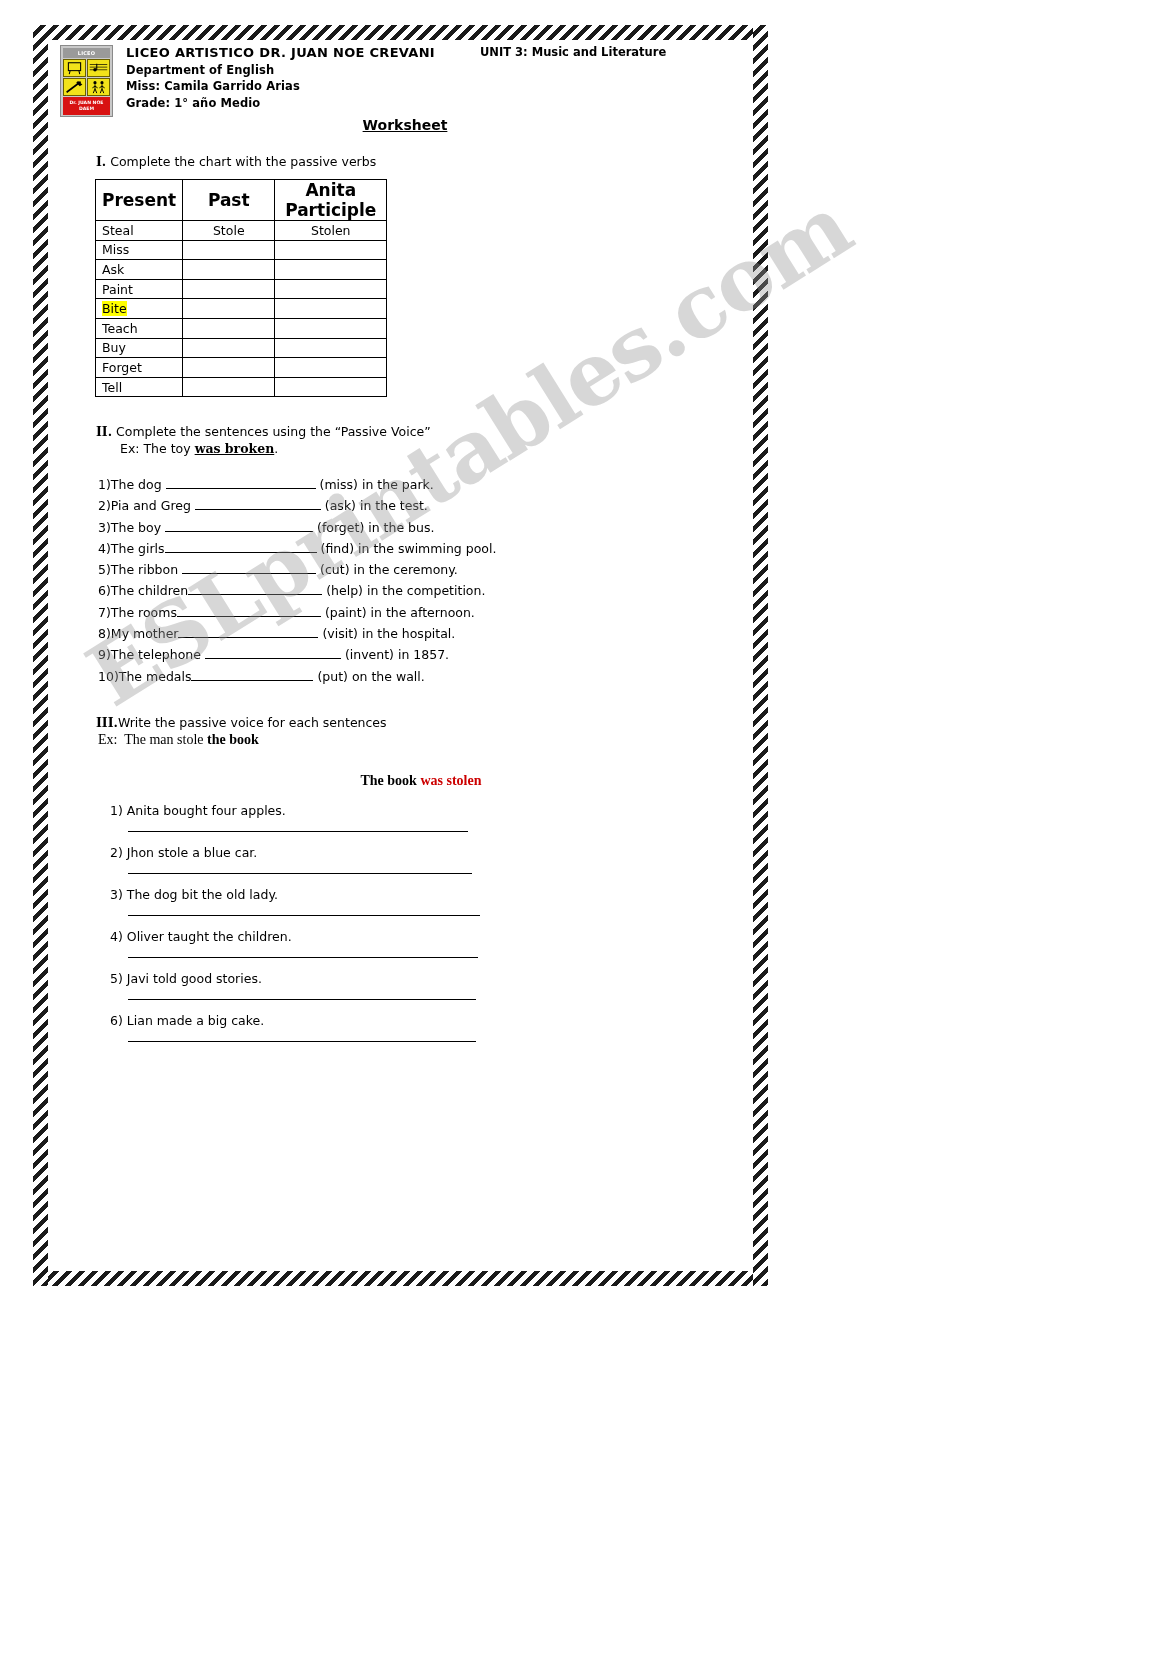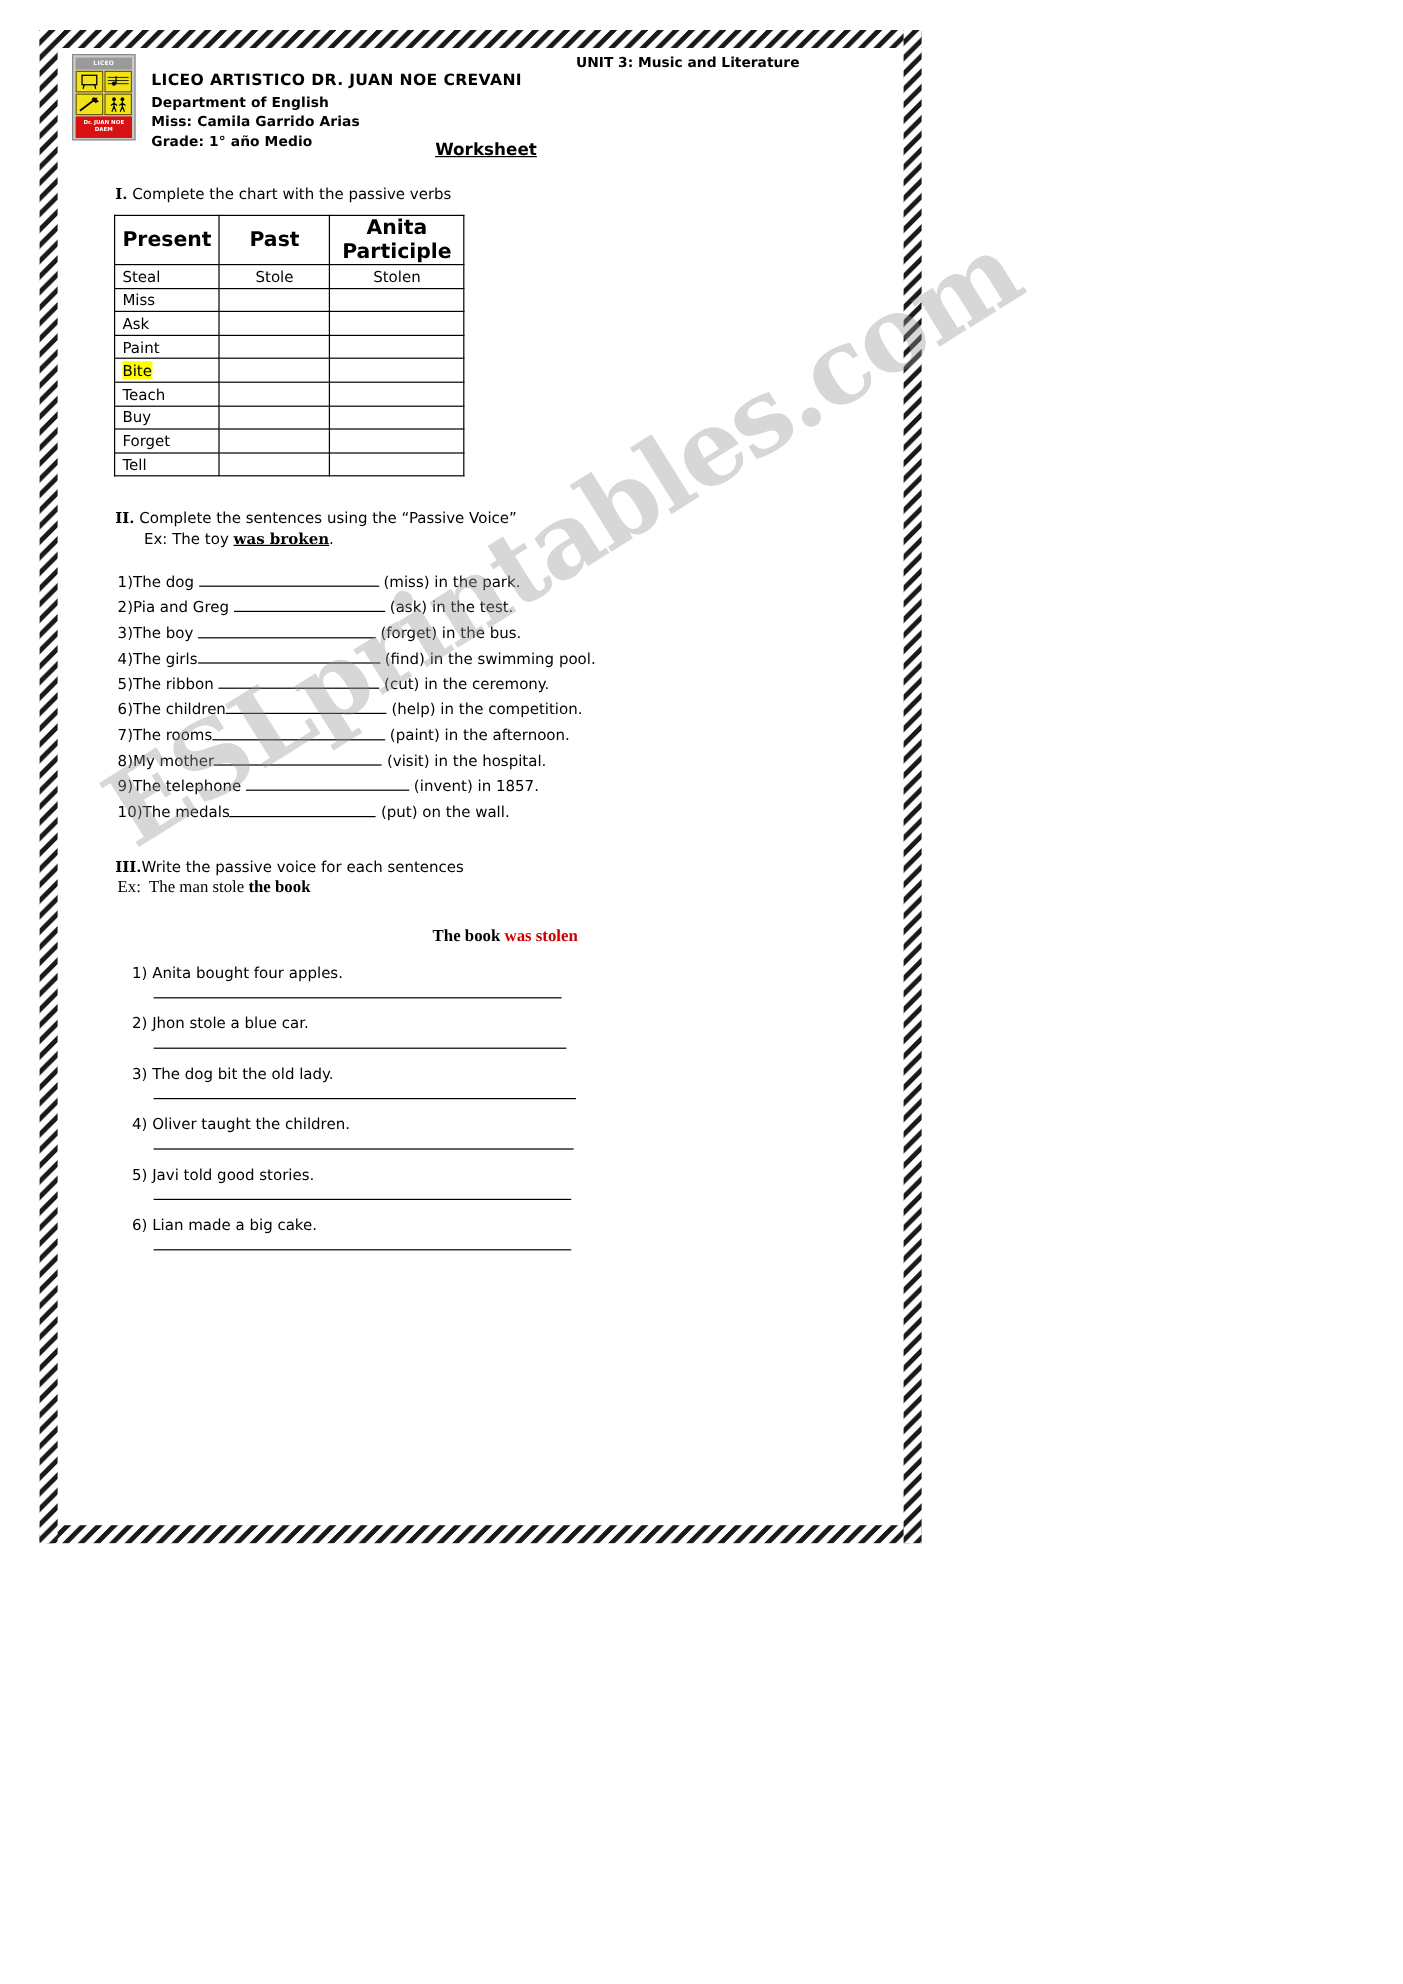--- a/index.html
+++ b/index.html
@@ -100,21 +100,21 @@
     color:#ffffff;
     font-size:4.6px;
     line-height:6px;
     text-align:center;
     font-weight:bold;
     padding-top:3px;
     box-sizing:border-box;
     overflow:hidden;
   }
 
-  #header .htext { position:absolute; left:66px; top:0;margin-top:15px; }
+  #header .htext { position:absolute; left:66px; top:0; }
   #header .hline {
     font-family:"DejaVu Sans", sans-serif;
     font-weight:bold;
     font-size:11.5px;
     line-height:16.5px;
     white-space:nowrap;
     letter-spacing:0.1px;
   }
   #header .hline.big { font-size:13px; letter-spacing:0.3px; }
   #unit {

